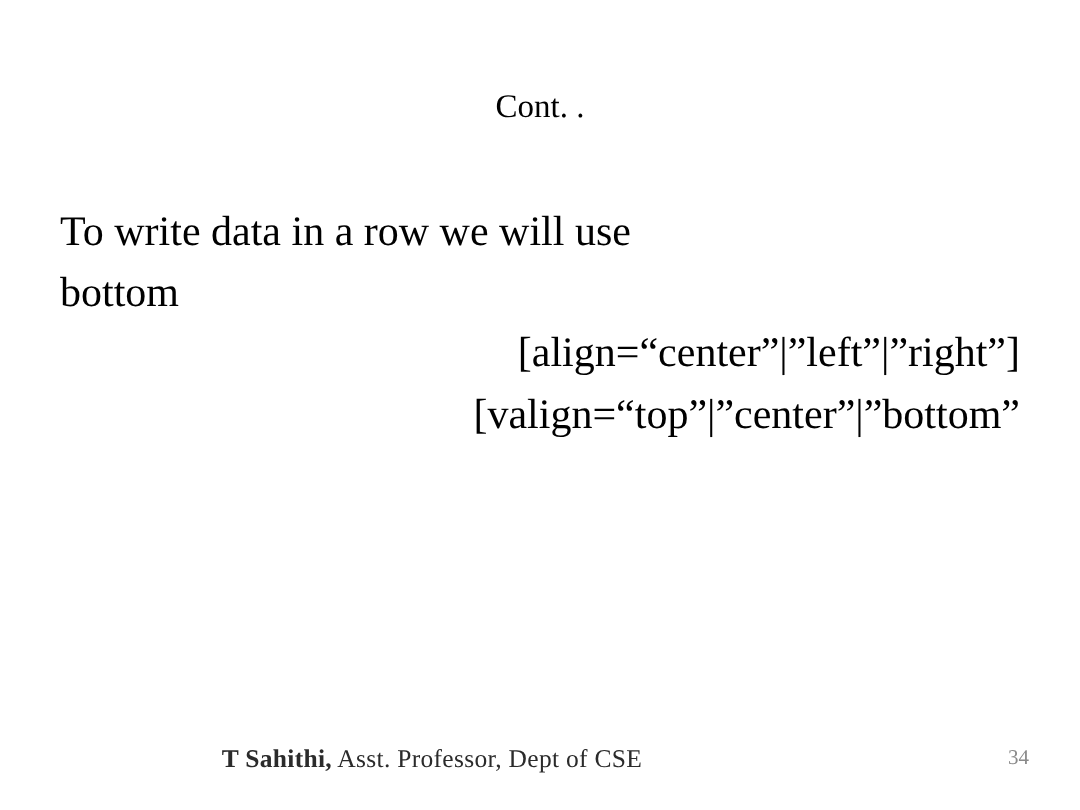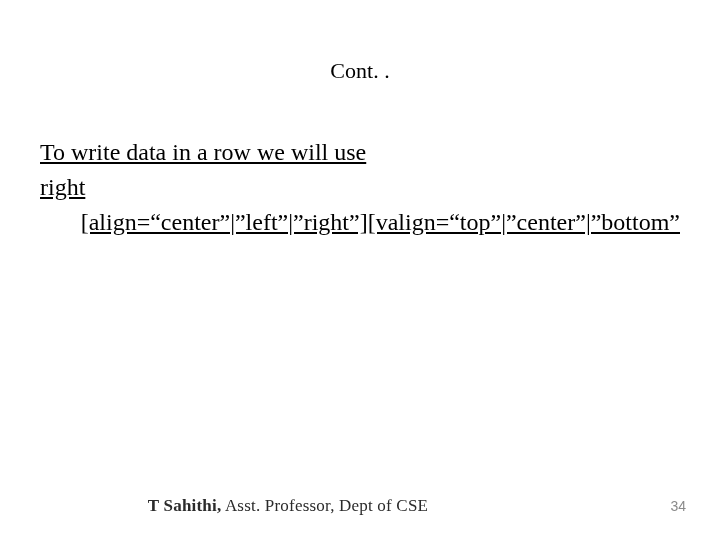--- a/index.html
+++ b/index.html
@@ -26,24 +26,23 @@
     width: 720px;
     text-align: center;
     font-size: 22px;
     font-family: Georgia, "Times New Roman", serif;
   }
   .body {
     position: absolute;
     top: 135px;
     left: 40px;
     width: 640px;
-    font-size: 24px;
+    font-size: 28px;
     line-height: 1.45;
     font-family: Georgia, "Times New Roman", serif;
-    text-decoration: underline;
   }
   .body .line {
     display: block;
   }
   .body .indent {
     padding-left: 22px;
     text-align: right;
   }
   .footer-credit {
     position: absolute;
@@ -58,33 +57,33 @@
   }
   .footer-credit .name {
     font-weight: 600;
   }
   .page-number {
     position: absolute;
     bottom: 26px;
     right: 34px;
     font-size: 14px;
     color: #8a8a8a;
-    font-family: Liberation Sans, sans-serif;
+    font-family: Liberation Serif, serif;
   }
 </style>
 </head>
 <body>
 
 <div class="slide">
 
   <div class="title">Cont. .</div>
 
   <div class="body">
     <span class="line">To write data in a row we will use</span>
-    <span class="line">right</span>
+    <span class="line">bottom</span>
     <span class="line indent">[align=“center”|”left”|”right”][valign=“top”|”center”|”bottom”</span>
   </div>
 
   <div class="footer-credit">
     <span class="name">T Sahithi,</span><span> Asst. Professor, Dept of CSE</span>
   </div>
 
   <div class="page-number">34</div>
 
 </div>

